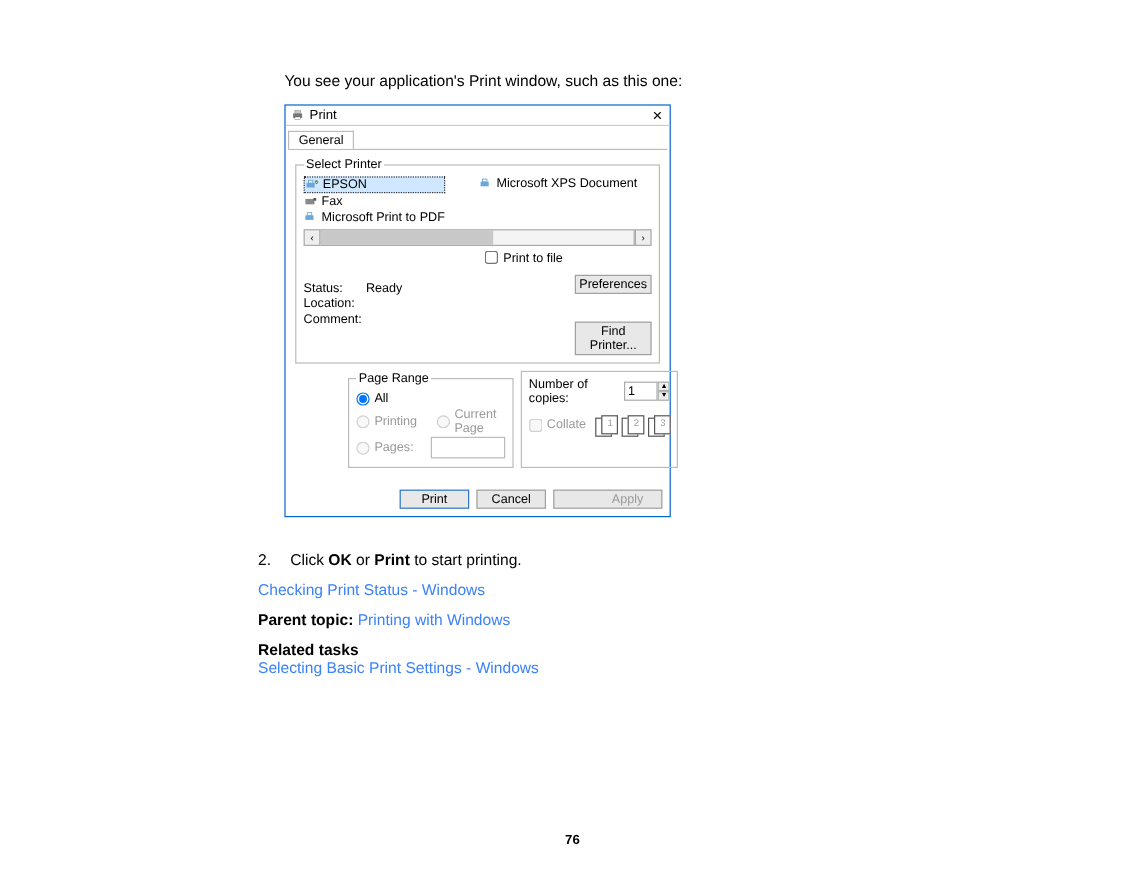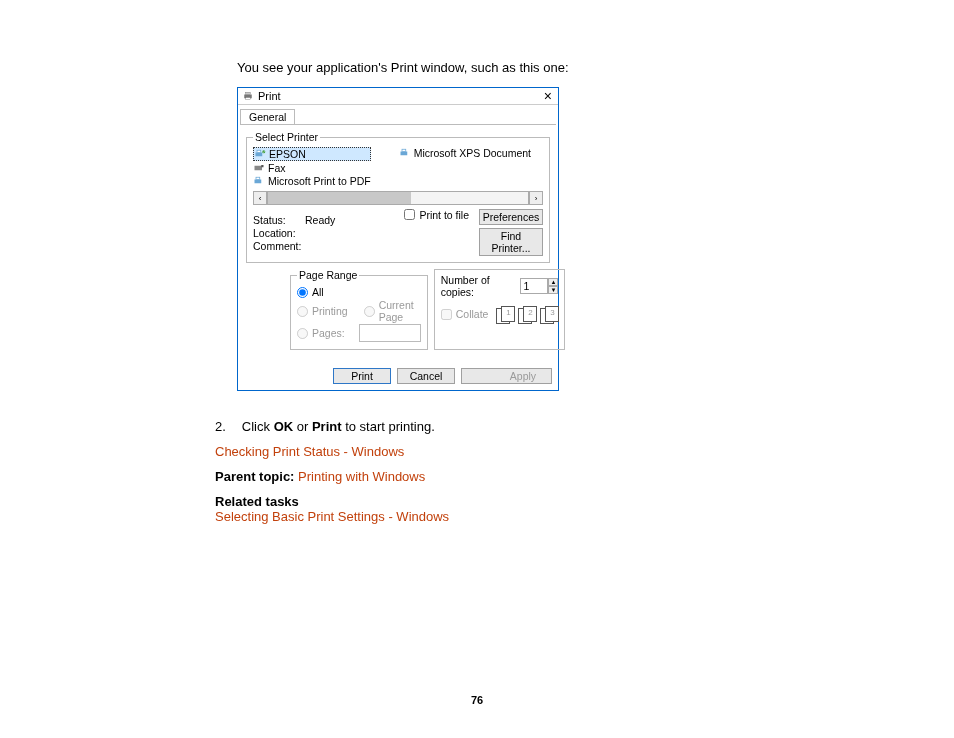--- a/index.html
+++ b/index.html
@@ -154,21 +154,21 @@
     display: flex;
     gap: 4px;
   }
   .btn {
     border: 1px solid #a0a0a0;
     background: #e8e8e8;
     padding: 1px 0;
     font-size: 10.5px;
     text-align: center;
   }
-  .btn.small { width: 62px; }
+  .btn.small { width: 62px; margin-top: 20px; }
   .lower {
     display: flex;
     gap: 6px;
     padding-left: 44px;
   }
   .lower fieldset { flex: 1; }
   .rb-row {
     display: flex;
     align-items: center;
     gap: 4px;
@@ -249,21 +249,21 @@
   }
   .dialog-actions .btn { width: 56px; }
   .btn.primary { border: 1px solid #2e77c7; color: #000; }
   .btn.dim { color: #9a9a9a; padding-left: 33px; }
   .step {
     margin-top: 28px;
     display: flex;
     gap: 16px;
   }
   .step-num { }
-  .link { color: #c2410c; }
+  .link { color: #3b82f6; }
   .topic-line { margin-top: 10px; }
   .parent-line { margin-top: 10px; }
   .related-head { margin-top: 10px; font-weight: bold; }
   .pagenum {
     position: absolute;
     bottom: 32px;
     left: 0;
     width: 954px;
     text-align: center;
     font-size: 11px;

